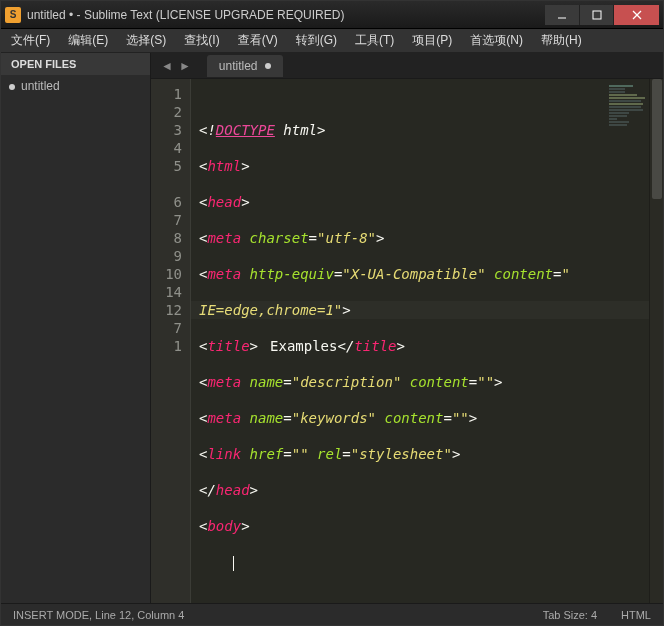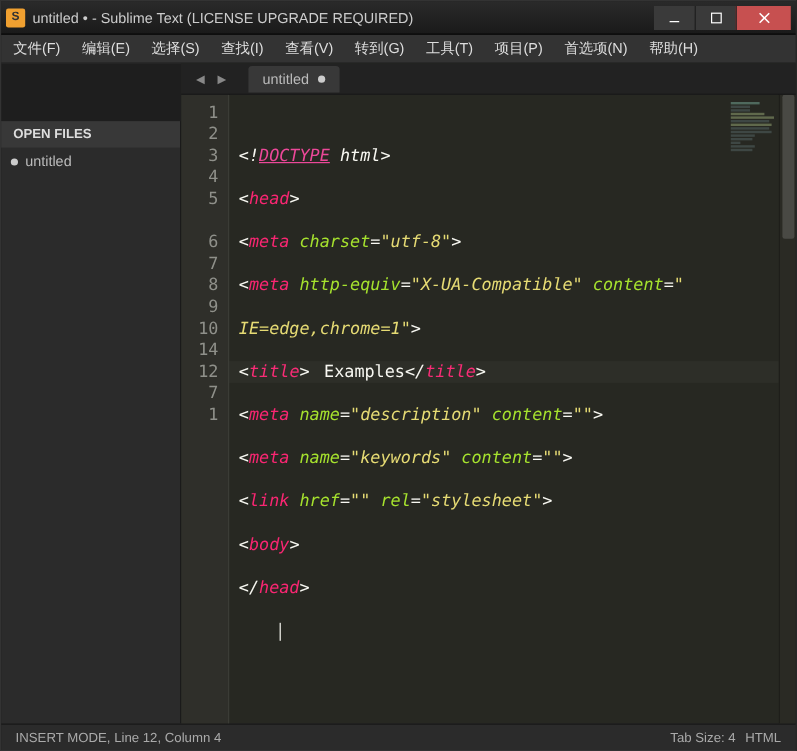--- a/index.html
+++ b/index.html
@@ -10,21 +10,21 @@
 .titlebar-text { color: #ccc; font-size: 12px; flex: 1; }
 .winbtns { display: flex; gap: 0; }
 .winbtn { width: 34px; height: 20px; display: flex; align-items: center; justify-content: center; cursor: pointer; }
 .winbtn-min { background: #3a3a3a; color: #fff; }
 .winbtn-max { background: #3a3a3a; color: #fff; border-left: 1px solid #222; }
 .winbtn-close { background: #c75050; color: #fff; border-left: 1px solid #222; width: 46px; }
 .winbtn svg { width: 10px; height: 10px; }
 .menubar { height: 24px; background: #333; display: flex; align-items: center; padding: 0 6px; gap: 10px; border-bottom: 1px solid #222; }
 .menuitem { color: #ddd; font-size: 12px; cursor: pointer; padding: 2px 4px; }
 .body-area { flex: 1; display: flex; min-height: 0; }
-.sidebar { width: 150px; background: #2b2b2b; display: flex; flex-direction: column; border-right: 1px solid #1a1a1a; margin-top: 48px; }
+.sidebar { width: 150px; background: #2b2b2b; display: flex; flex-direction: column; border-right: 1px solid #1a1a1a; }
 .open-files-hdr { background: #383838; color: #ddd; font-size: 11px; font-weight: bold; padding: 5px 10px; }
 .open-file { color: #bbb; font-size: 12px; padding: 4px 10px 4px 20px; cursor: pointer; position: relative; }
 .open-file .dot { position: absolute; left: 8px; top: 9px; width: 6px; height: 6px; background: #ccc; border-radius: 50%; }
 .editor-col { flex: 1; display: flex; flex-direction: column; background: #272822; min-width: 0; }
 .tabbar { height: 26px; background: #222; display: flex; align-items: center; border-bottom: 1px solid #1a1a1a; }
 .navarrows { display: flex; gap: 6px; padding: 0 10px; color: #888; font-size: 12px; }
 .navarrow { cursor: pointer; }
 .tab { background: #383838; color: #bbb; font-size: 12px; padding: 4px 12px; border-radius: 3px 3px 0 0; margin-left: 6px; cursor: pointer; display: flex; align-items: center; gap: 8px; }
 .tab .tabdot { width: 6px; height: 6px; background: #ccc; border-radius: 50%; }
 .code-area { flex: 1; display: flex; position: relative; overflow: hidden; font-family: Consolas, monospace; font-size: 14px; }
@@ -39,21 +39,21 @@
 .p-str { color: #e6db74; }
 .p-text { color: #f8f8f2; font-style: normal; margin-left: 12px; }
 .cursor-line { position: absolute; left: 0; right: 0; height: 18px; background: rgba(255,255,255,0.03); }
 .caret { display:inline-block; width:1px; height:15px; background:#f8f8f2; vertical-align:middle; }
 .minimap { position: absolute; right: 14px; top: 6px; width: 40px; height: 70px; opacity: 0.5; }
 .minimap div { height: 2px; margin-bottom: 1px; background: #566; }
 .scrollbar { width: 14px; background: #2a2a24; border-left: 1px solid #1e1e1a; position: relative; }
 .scrollthumb { position: absolute; top: 0; left: 2px; width: 10px; height: 120px; background: rgba(255,255,255,0.15); border-radius: 2px; }
 .statusbar { height: 22px; background: #2b2b2b; border-top: 1px solid #1a1a1a; display: flex; align-items: center; color: #aaa; font-size: 11px; padding: 0 12px; }
 .status-left { flex: 1; }
-.status-item { margin-left: 8px; cursor: pointer; }
+.status-item { margin-left: 24px; cursor: pointer; }
 </style>
 </head>
 <body>
 
 <div class="window">
   <div class="titlebar">
     <div class="titlebar-icon">S</div>
     <div class="titlebar-text">untitled • - Sublime Text (LICENSE UPGRADE REQUIRED)</div>
     <div class="winbtns">
       <div class="winbtn winbtn-min">
@@ -124,30 +124,31 @@
           <div>10</div>
           <div>14</div>
           <div>12</div>
           <div>7</div>
           <div>1</div>
         </div>
 
         <div class="code">
           <div class="cursor-line" style="top:222px;"></div>
 <div class="ln"><span class="p-punc">&lt;!</span><span class="p-doctype">DOCTYPE</span><span class="p-punc"> html</span><span class="p-punc">&gt;</span></div>
+<div class="ln"><span class="p-punc">&lt;</span><span class="p-tag">html</span><span class="p-punc">&gt;</span></div>
 <div class="ln"><span class="p-punc">&lt;</span><span class="p-tag">head</span><span class="p-punc">&gt;</span></div>
 <div class="ln"><span class="p-punc">&lt;</span><span class="p-tag">meta</span><span class="p-attr"> charset</span><span class="p-punc">=</span><span class="p-str">"utf-8"</span><span class="p-punc">&gt;</span></div>
 <div class="ln"><span class="p-punc">&lt;</span><span class="p-tag">meta</span><span class="p-attr"> http-equiv</span><span class="p-punc">=</span><span class="p-str">"X-UA-Compatible"</span><span class="p-attr"> content</span><span class="p-punc">=</span><span class="p-str">"</span></div>
 <div class="ln"><span class="p-str">IE=edge,chrome=1"</span><span class="p-punc">&gt;</span></div>
 <div class="ln"><span class="p-punc">&lt;</span><span class="p-tag">title</span><span class="p-punc">&gt;</span><span class="p-text">Examples</span><span class="p-punc">&lt;/</span><span class="p-tag">title</span><span class="p-punc">&gt;</span></div>
 <div class="ln"><span class="p-punc">&lt;</span><span class="p-tag">meta</span><span class="p-attr"> name</span><span class="p-punc">=</span><span class="p-str">"description"</span><span class="p-attr"> content</span><span class="p-punc">=</span><span class="p-str">""</span><span class="p-punc">&gt;</span></div>
 <div class="ln"><span class="p-punc">&lt;</span><span class="p-tag">meta</span><span class="p-attr"> name</span><span class="p-punc">=</span><span class="p-str">"keywords"</span><span class="p-attr"> content</span><span class="p-punc">=</span><span class="p-str">""</span><span class="p-punc">&gt;</span></div>
 <div class="ln"><span class="p-punc">&lt;</span><span class="p-tag">link</span><span class="p-attr"> href</span><span class="p-punc">=</span><span class="p-str">""</span><span class="p-attr"> rel</span><span class="p-punc">=</span><span class="p-str">"stylesheet"</span><span class="p-punc">&gt;</span></div>
+<div class="ln"><span class="p-punc">&lt;/</span><span class="p-tag">head</span><span class="p-punc">&gt;</span></div>
 <div class="ln"><span class="p-punc">&lt;</span><span class="p-tag">body</span><span class="p-punc">&gt;</span></div>
-<div class="ln"><span class="p-punc">&lt;/</span><span class="p-tag">head</span><span class="p-punc">&gt;</span></div>
 <div class="ln"><span class="p-punc">    </span><span class="caret"></span></div>
 
         </div>
 
         <div class="minimap">
           <div style="width:60%;background:#7a9"></div>
             <div style="width:40%"></div>
             <div style="width:40%"></div>
           <div style="width:70%;background:#9a7"></div>
             <div style="width:90%;background:#9a7"></div>

